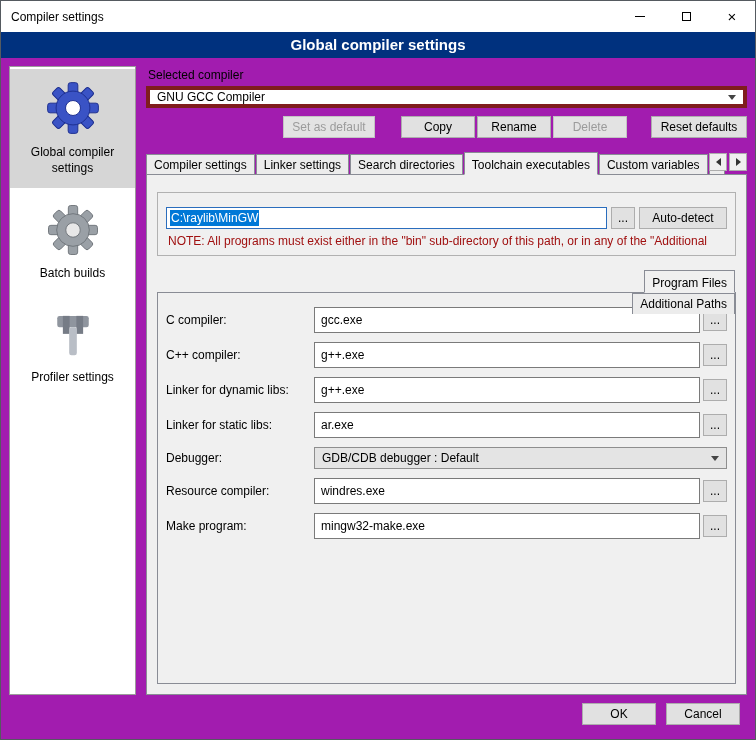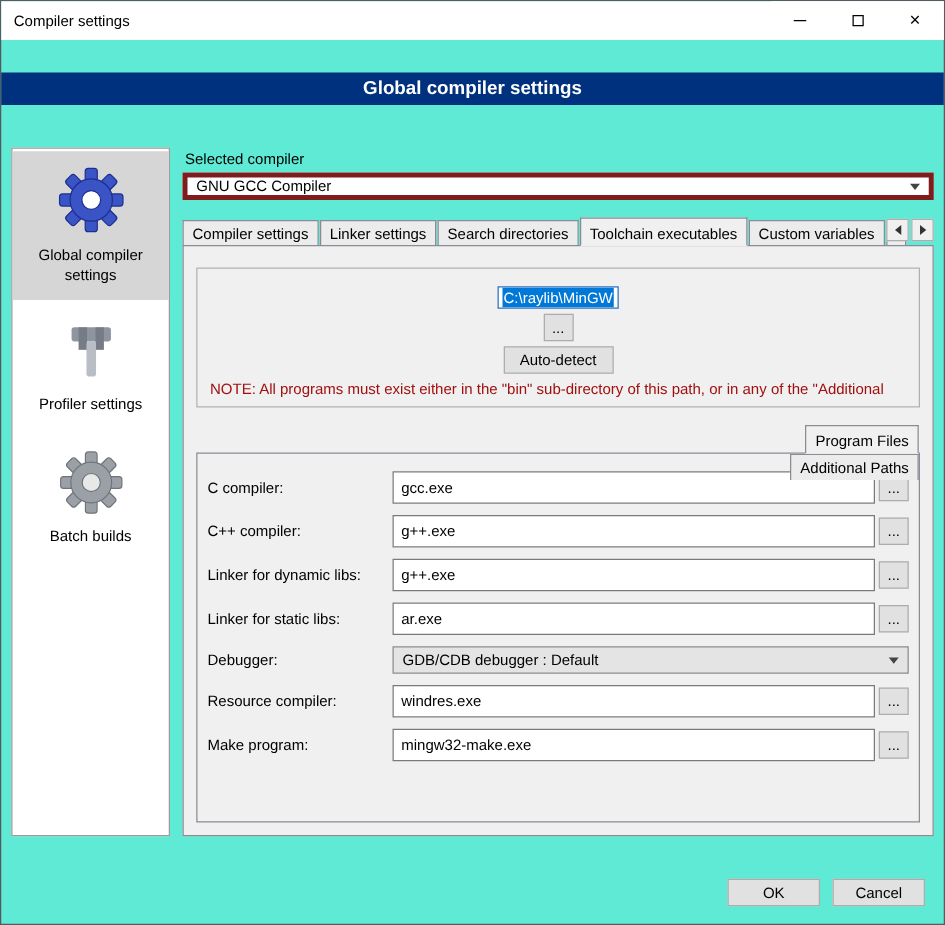--- a/index.html
+++ b/index.html
@@ -6,22 +6,22 @@
   html, body { width: 756px; height: 740px; }
   body {
     font-family: "Liberation Sans", sans-serif;
     font-size: 12px;
     color: #000;
     background: #f0f0f0;
   }
   .window {
     width: 756px; height: 740px;
     border: 1px solid #555a60;
-    background: #5eead4;
-    display: flex; flex-direction: column; gap: 26px;
+    background: #a21caf;
+    display: flex; flex-direction: column;
   }
 
   
   .titlebar { height: 31px; background: #ffffff; display: flex; align-items: stretch; flex: none; }
   .titlebar .title { flex: 1; display: flex; align-items: center; padding-left: 10px; font-size: 12px; }
   .win-btn { width: 46px; display: flex; align-items: center; justify-content: center; background: #fff; border: none; font: inherit; }
   .min-glyph { display: block; width: 10px; height: 0; border-top: 1px solid #000; }
   .max-glyph { display: block; width: 9px; height: 9px; border: 1px solid #000; }
   .close-glyph { font-size: 15px; line-height: 1; }
 
@@ -97,21 +97,21 @@
     flex: 1; min-height: 0;
     border: 1px solid #898c95; margin-top: -1px;
     background: #f0f0f0;
     padding: 12px 10px 10px 10px;
     display: flex; flex-direction: column; position: relative; z-index: 1;
   }
 
   
   .groupbox { border: 1px solid #b1b1b1; position: relative; padding: 14px 8px 6px 8px; margin-top: 5px; }
   .groupbox .legend { position: absolute; top: -8px; left: 8px; background: #f0f0f0; padding: 0 4px; }
-  .dir-row { display: flex; align-items: center; gap: 4px; flex-direction: column; }
+  .dir-row { display: flex; align-items: center; gap: 4px; }
   .path-input {
     flex: 1; height: 22px; border: 1px solid #2a6dbd; background: #fff;
     display: flex; align-items: center; padding: 0 3px; overflow: hidden;
   }
   .path-input .sel { background: #0078d7; color: #fff; padding: 1px 1px; white-space: nowrap; }
   .browse-btn { width: 24px; height: 22px; flex: none; }
   .autodetect-btn { width: 88px; height: 22px; flex: none; }
   .note { color: #a01010; margin: 5px 2px 1px 2px; white-space: nowrap; overflow: hidden; }
 
   
@@ -166,52 +166,61 @@
             <rect x="1.5" y="10" width="21" height="4" rx="1"></rect>
             <rect x="10" y="1.5" width="4" height="21" rx="1" transform="rotate(45 12 12)"></rect>
             <rect x="10" y="1.5" width="4" height="21" rx="1" transform="rotate(-45 12 12)"></rect>
             <circle cx="12" cy="12" r="7"></circle>
           </g>
           <circle cx="12" cy="12" r="3.1" fill="#ffffff" stroke="#1d2f8f" stroke-width="0.4"></circle>
         </svg>
         <div class="side-label">Global compiler settings</div>
       </div>
       <div class="side-item">
-        <svg class="side-icon" width="54" height="54" viewBox="0 0 24 24">
-          <rect x="5" y="3.5" width="14" height="5" rx="1" fill="#8f959e"></rect>
-          <rect x="7.5" y="3.5" width="3" height="8" fill="#767c86"></rect>
-          <rect x="13.5" y="3.5" width="3" height="8" fill="#767c86"></rect>
-          <rect x="10.3" y="8.5" width="3.4" height="12.5" rx="1" fill="#b9bec6"></rect>
-        </svg>
-        <div class="side-label">Profiler settings</div>
-      </div>
-      <div class="side-item">
         <svg class="side-icon" width="56" height="56" viewBox="0 0 24 24">
           <g fill="#9aa0a6" stroke="#6f747a" stroke-width="0.4">
             <rect x="10" y="1.5" width="4" height="21" rx="1"></rect>
             <rect x="1.5" y="10" width="21" height="4" rx="1"></rect>
             <rect x="10" y="1.5" width="4" height="21" rx="1" transform="rotate(45 12 12)"></rect>
             <rect x="10" y="1.5" width="4" height="21" rx="1" transform="rotate(-45 12 12)"></rect>
             <circle cx="12" cy="12" r="7"></circle>
           </g>
           <circle cx="12" cy="12" r="3.1" fill="#e8e8e8" stroke="#6f747a" stroke-width="0.4"></circle>
         </svg>
         <div class="side-label">Batch builds</div>
       </div>
+      <div class="side-item">
+        <svg class="side-icon" width="54" height="54" viewBox="0 0 24 24">
+          <rect x="5" y="3.5" width="14" height="5" rx="1" fill="#8f959e"></rect>
+          <rect x="7.5" y="3.5" width="3" height="8" fill="#767c86"></rect>
+          <rect x="13.5" y="3.5" width="3" height="8" fill="#767c86"></rect>
+          <rect x="10.3" y="8.5" width="3.4" height="12.5" rx="1" fill="#b9bec6"></rect>
+        </svg>
+        <div class="side-label">Profiler settings</div>
+      </div>
     </div>
 
     <div class="content">
 
       <div class="sel-label">Selected compiler</div>
 
       <div class="combo">
         <span class="combo-text">GNU GCC Compiler</span>
         <span class="arrow-down"></span>
       </div>
 
+      <div class="btn-row">
+        <button class="btn disabled w-setdef">Set as default</button>
+        <span class="gap24"></span>
+        <button class="btn w-act">Copy</button>
+        <button class="btn w-act">Rename</button>
+        <button class="btn disabled w-act">Delete</button>
+        <span class="gap24"></span>
+        <button class="btn w-reset">Reset defaults</button>
+      </div>
 
       <div class="tabstrip">
         <div class="tab">Compiler settings</div>
         <div class="tab">Linker settings</div>
         <div class="tab">Search directories</div>
         <div class="tab active">Toolchain executables</div>
         <div class="tab">Custom variables</div>
         <div class="tab cut">Buil</div>
         <div class="tab-arrows">
           <button class="tab-arrow">

